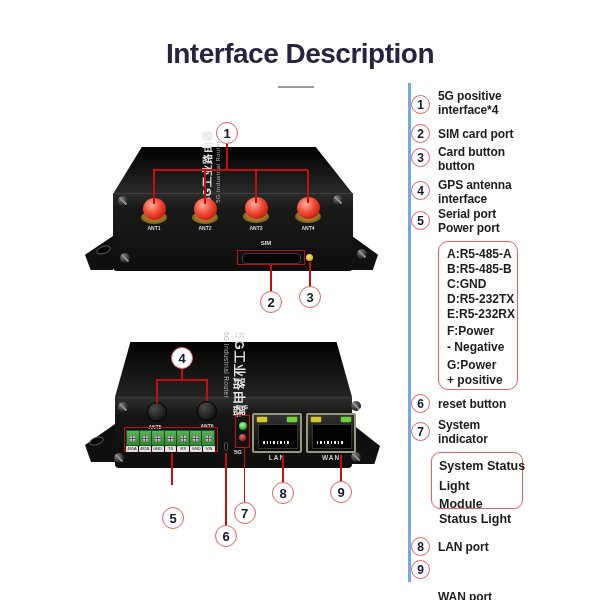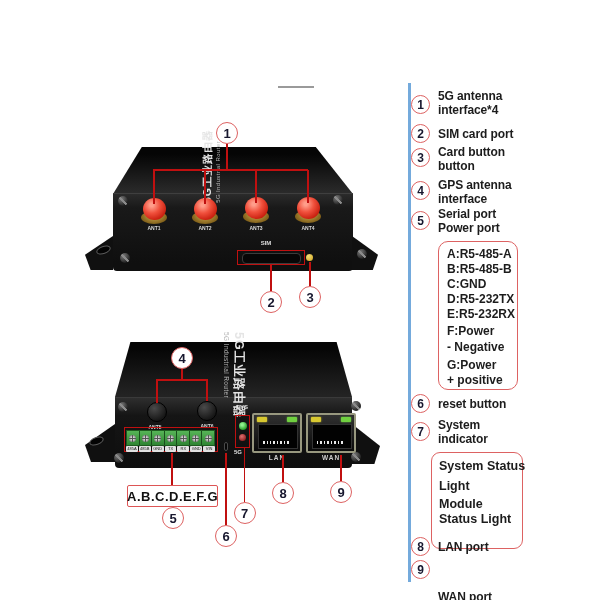--- a/index.html
+++ b/index.html
@@ -12,21 +12,21 @@
   .divider{position:absolute;left:408px;top:83px;width:3px;height:499px;background:#74aadc;}
   
   .lc{position:absolute;left:411px;width:19px;height:19px;border:1.7px solid #dd6262;border-radius:50%;
       background:#fff;color:#17172e;font-size:12px;font-weight:bold;
       display:flex;align-items:center;justify-content:center;box-sizing:border-box;}
   .ll{position:absolute;left:438px;font-size:12px;font-weight:bold;color:#1c1c1c;
       white-space:nowrap;letter-spacing:-0.1px;}
   .redbox{position:absolute;background:#fff;border:1.7px solid #dd6262;box-sizing:border-box;}
   .pinout{left:438px;top:241px;width:80px;height:149px;border-radius:10px;padding:5px 2px 0 8px;
           font-size:12px;font-weight:bold;color:#1c1c1c;line-height:15.1px;white-space:nowrap;}
-  .indbox{left:431px;top:452px;width:92px;height:97px;border-radius:9px;padding:7px 0 0 7px;
+  .indbox{left:431px;top:452px;width:92px;height:57px;border-radius:9px;padding:7px 0 0 7px;
           font-size:12.5px;font-weight:bold;color:#1c1c1c;line-height:13.5px;white-space:nowrap;}
   .mt2{margin-top:2px;} .mt3{margin-top:3px;} .mt6{margin-top:6px;} .mt5{margin-top:5px;} .mt1{margin-top:1px;}
   
   .vline{position:absolute;width:1.6px;background:#c01010;}
   .hline{position:absolute;height:1.6px;background:#c01010;}
   .dc{position:absolute;width:22px;height:22px;border:1.9px solid #dd6262;border-radius:50%;
       background:#fff;color:#17172e;font-size:13px;font-weight:bold;
       display:flex;align-items:center;justify-content:center;box-sizing:border-box;}
   .annorect{position:absolute;border:1.6px solid #c01010;box-sizing:border-box;}
   
@@ -77,20 +77,21 @@
             letter-spacing:1px;color:#cfcfcf;}
   .capbox{position:absolute;left:127px;top:485px;width:91px;height:22px;border:1.6px solid #dd5555;
           background:#fff;box-sizing:border-box;display:flex;align-items:center;justify-content:center;
           font-size:13px;font-weight:bold;color:#111;letter-spacing:0.5px;border-radius:2px;}
 </style>
 </head>
 <body>
 
 <div class="stage">
 
+  <div class="title">Interface Description</div>
   <div class="title-underline"></div>
   <div class="divider"></div>
 
   <div class="topface" style="left:113px;top:147px;width:240px;height:47px;
               clip-path:polygon(12% 0,84.5% 0,100% 100%,0 100%);
               background:linear-gradient(#050505 15%,#2a2a2a 96%);"></div>
   <div class="frontface" style="left:113px;top:193px;width:240px;height:77px;border-top:1px solid #3f3f3f;
               background:linear-gradient(180deg,#2b2b2b 0,#191919 18%,#0f0f0f 90%);
               border-radius:0 0 4px 4px;"></div>
   <div class="ear" style="left:85px;top:236px;width:28px;height:34px;background:#101010;
@@ -221,37 +222,36 @@
   </div>
   <div class="portname" style="left:316px;top:454px;">WAN</div>
 
   <div class="dc" style="left:171px;top:347px;">4</div>
   <div class="vline" style="left:181.2px;top:369px;height:10px;"></div>
   <div class="hline" style="left:156.2px;top:379px;width:51.6px;"></div>
   <div class="vline" style="left:156.2px;top:380px;height:23px;"></div>
   <div class="vline" style="left:206.2px;top:380px;height:21px;"></div>
 
   <div class="vline" style="left:171.2px;top:453px;height:32px;"></div>
-  <div class="capbox">A.B.C.D.E.F.G</div>
   <div class="dc" style="left:162px;top:507px;">5</div>
 
   <div class="vline" style="left:225.2px;top:453px;height:72px;"></div>
   <div class="dc" style="left:215px;top:525px;">6</div>
 
   <div class="vline" style="left:243.6px;top:448px;height:54px;"></div>
   <div class="dc" style="left:233.6px;top:502px;">7</div>
 
   <div class="vline" style="left:282.4px;top:455px;height:27px;"></div>
   <div class="dc" style="left:272px;top:482px;">8</div>
 
   <div class="vline" style="left:340.4px;top:455px;height:26px;"></div>
   <div class="dc" style="left:330px;top:481px;">9</div>
 
   <div class="lc" style="top:95px;">1</div>
-  <div class="ll" style="top:89px;">5G antenna</div>
+  <div class="ll" style="top:89px;">5G positive</div>
   <div class="ll" style="top:103px;">interface*4</div>
 
   <div class="lc" style="top:124px;">2</div>
   <div class="ll" style="top:127px;">SIM card port</div>
 
   <div class="lc" style="top:148px;">3</div>
   <div class="ll" style="top:145px;">Card button</div>
   <div class="ll" style="top:159px;">button</div>
 
   <div class="lc" style="top:181px;">4</div>

